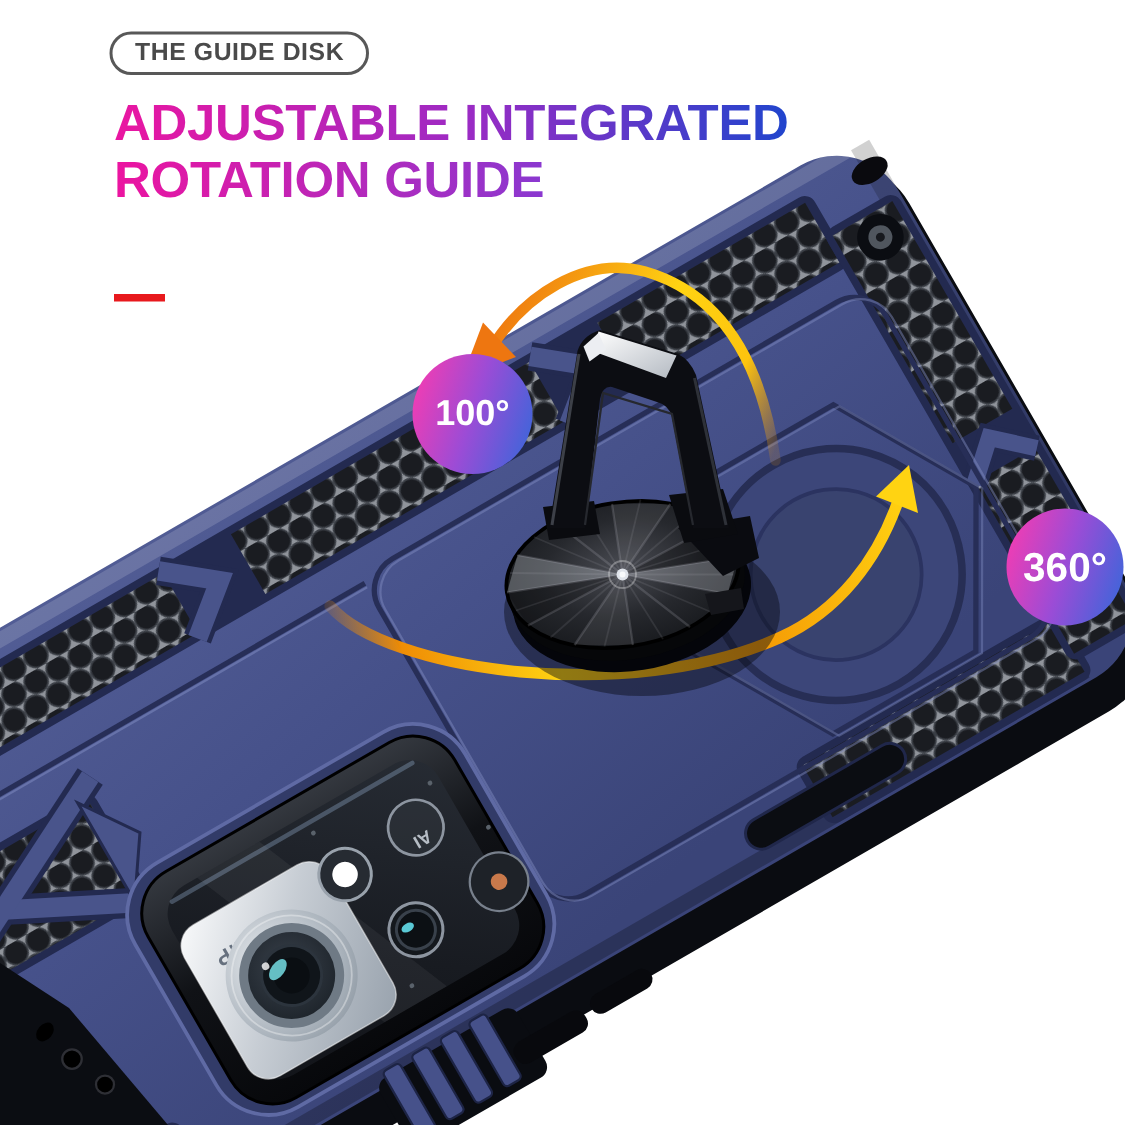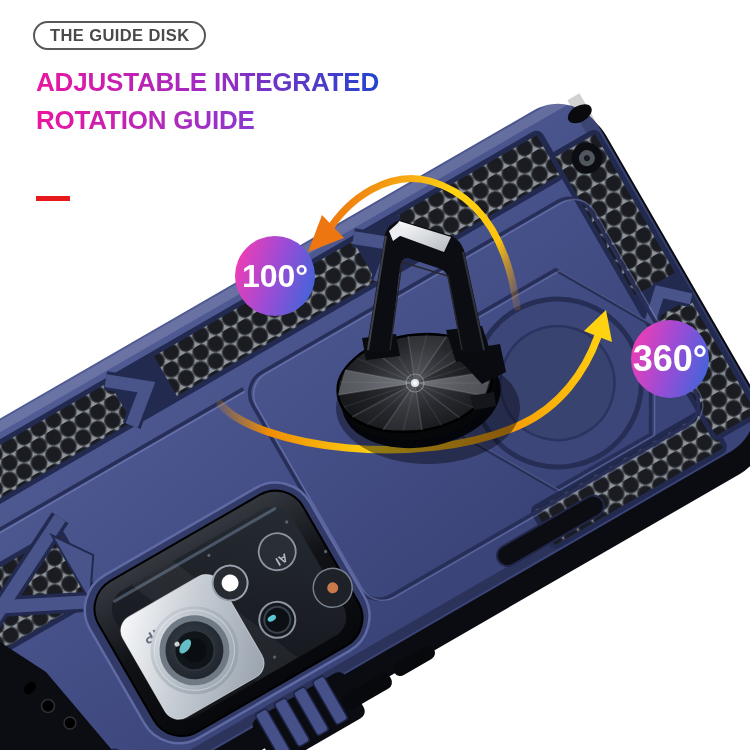--- a/index.html
+++ b/index.html
@@ -1,33 +1,33 @@
 <!DOCTYPE html>
 <html><head>
 <meta charset="utf-8">
 <style>
   html,body{margin:0;padding:0;background:#fff;}
   .stage{position:relative;width:750px;height:750px;background:#ffffff;overflow:hidden;
          font-family:"Liberation Sans",sans-serif;}
   .photo-svg{position:absolute;left:0;top:0;z-index:1;}
-  .overlay{position:absolute;z-index:3;}
+  .overlay{position:absolute;z-index:3;margin-left:40px;}
   .pill{left:33px;top:21px;height:25px;display:flex;align-items:center;
         border:2px solid #585858;border-radius:16px;padding:0 15px;
         font-size:16.5px;font-weight:bold;color:#4a4a4a;letter-spacing:.4px;background:#fff;}
-  .heading{left:36px;top:63px;line-height:38px;font-weight:bold;font-size:26px;letter-spacing:-0.2px;}
+  .heading{left:36px;top:63px;line-height:38px;font-weight:bold;font-size:34px;letter-spacing:-0.2px;}
   .heading span{display:block;width:max-content;-webkit-background-clip:text;background-clip:text;color:transparent;}
   .hl1{background-image:linear-gradient(90deg,#ea16a1 0%,#9c2bc4 52%,#2045cd 100%);}
   .hl2{background-image:linear-gradient(90deg,#ec14a0 0%,#8d34cb 100%);}
   .hl3{background-image:linear-gradient(90deg,#ec14a0 0%,#8a38d0 100%);}
   .red-dash{left:36px;top:196px;width:34px;height:5px;background:#e8191d;}
   .angle-badge{border-radius:50%;display:flex;align-items:center;justify-content:center;
         color:#fff;font-weight:bold;z-index:4;
         background-image:linear-gradient(108deg,#ef3db4 8%,#9b4cd6 50%,#3c66da 95%);}
-  .badge-100{left:235px;top:236px;width:80px;height:80px;font-size:32px;}
-  .badge-360{left:631px;top:320px;width:78px;height:78px;font-size:36px;}
+  .badge-100{left:235px;top:236px;width:80px;height:80px;font-size:24px;}
+  .badge-360{left:631px;top:339px;width:78px;height:78px;font-size:27px;}
 </style>
 </head>
 <body>
 
 <div class="stage">
 
   <svg class="photo-svg" width="750" height="750" viewBox="0 0 750 750">
     <defs>
       <pattern id="hex" width="34" height="30" patternUnits="userSpaceOnUse">
         <rect width="34" height="30" fill="#90949b"></rect>

